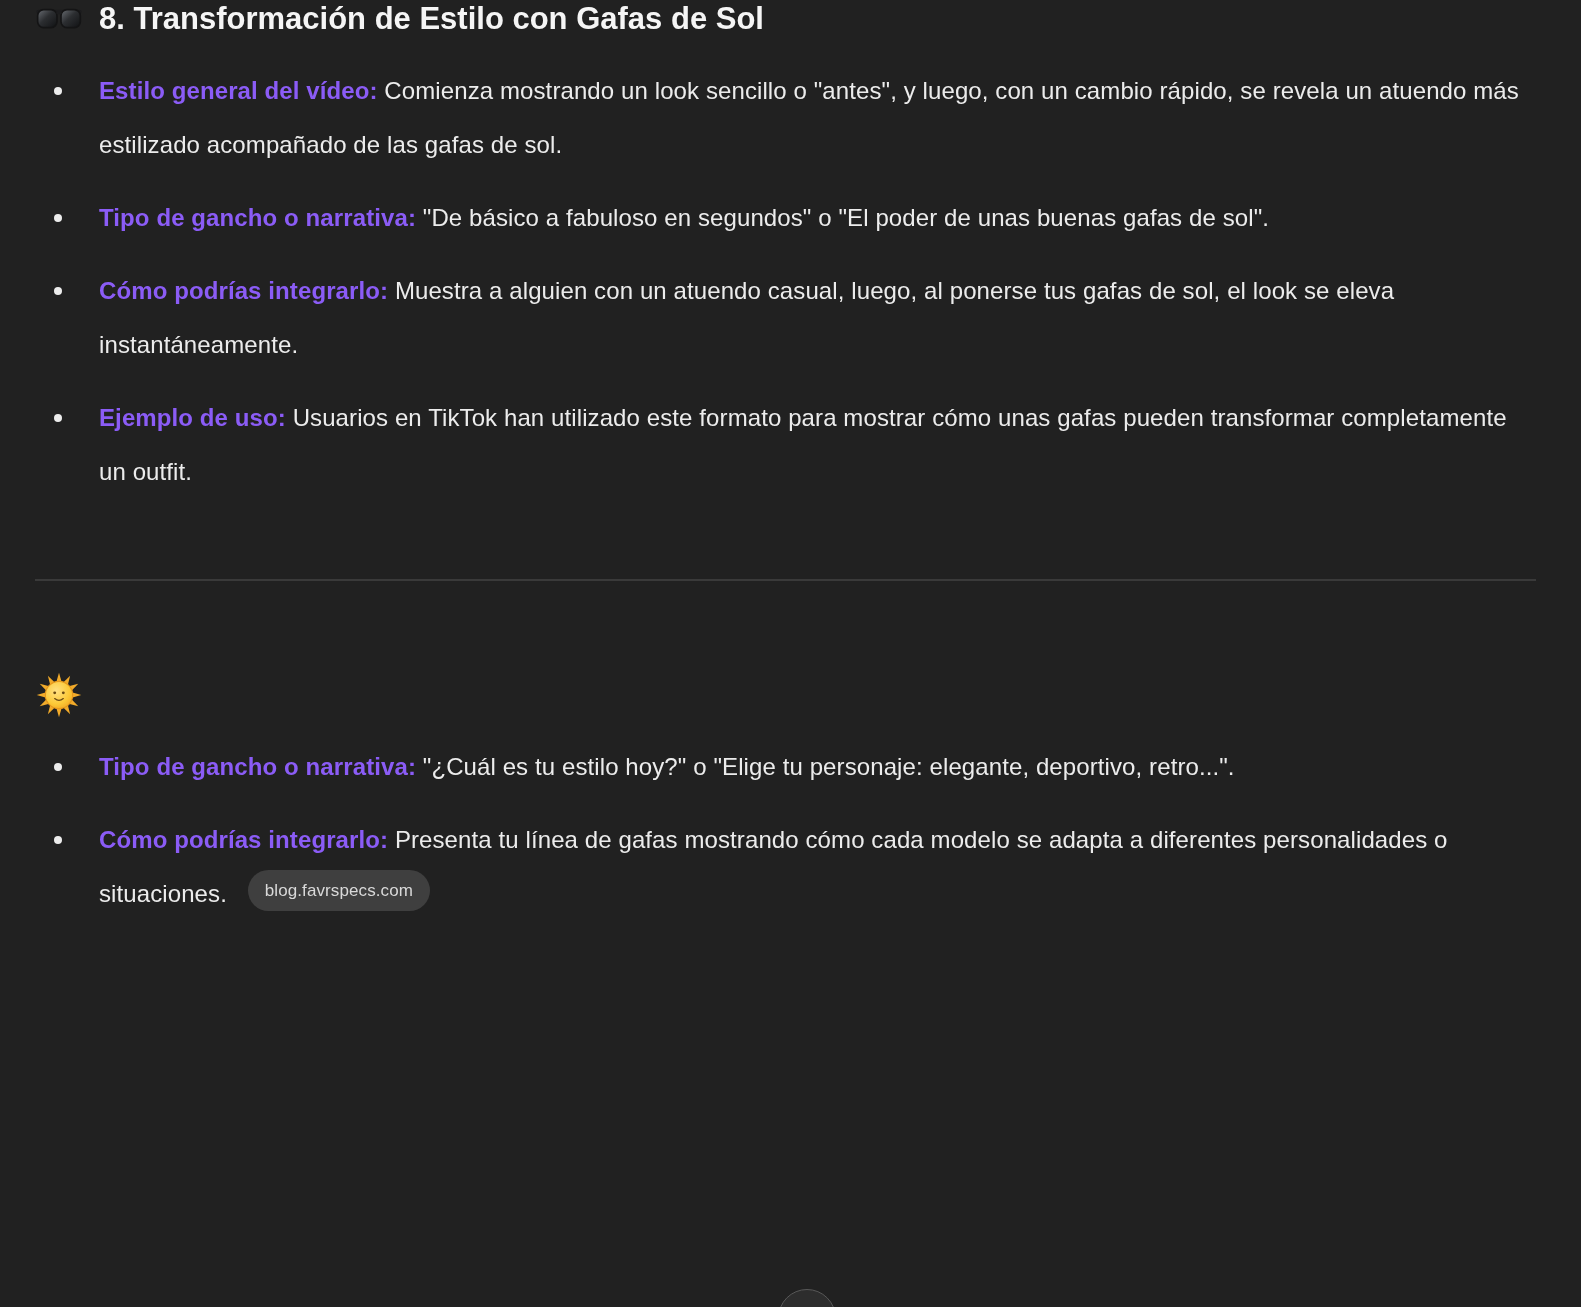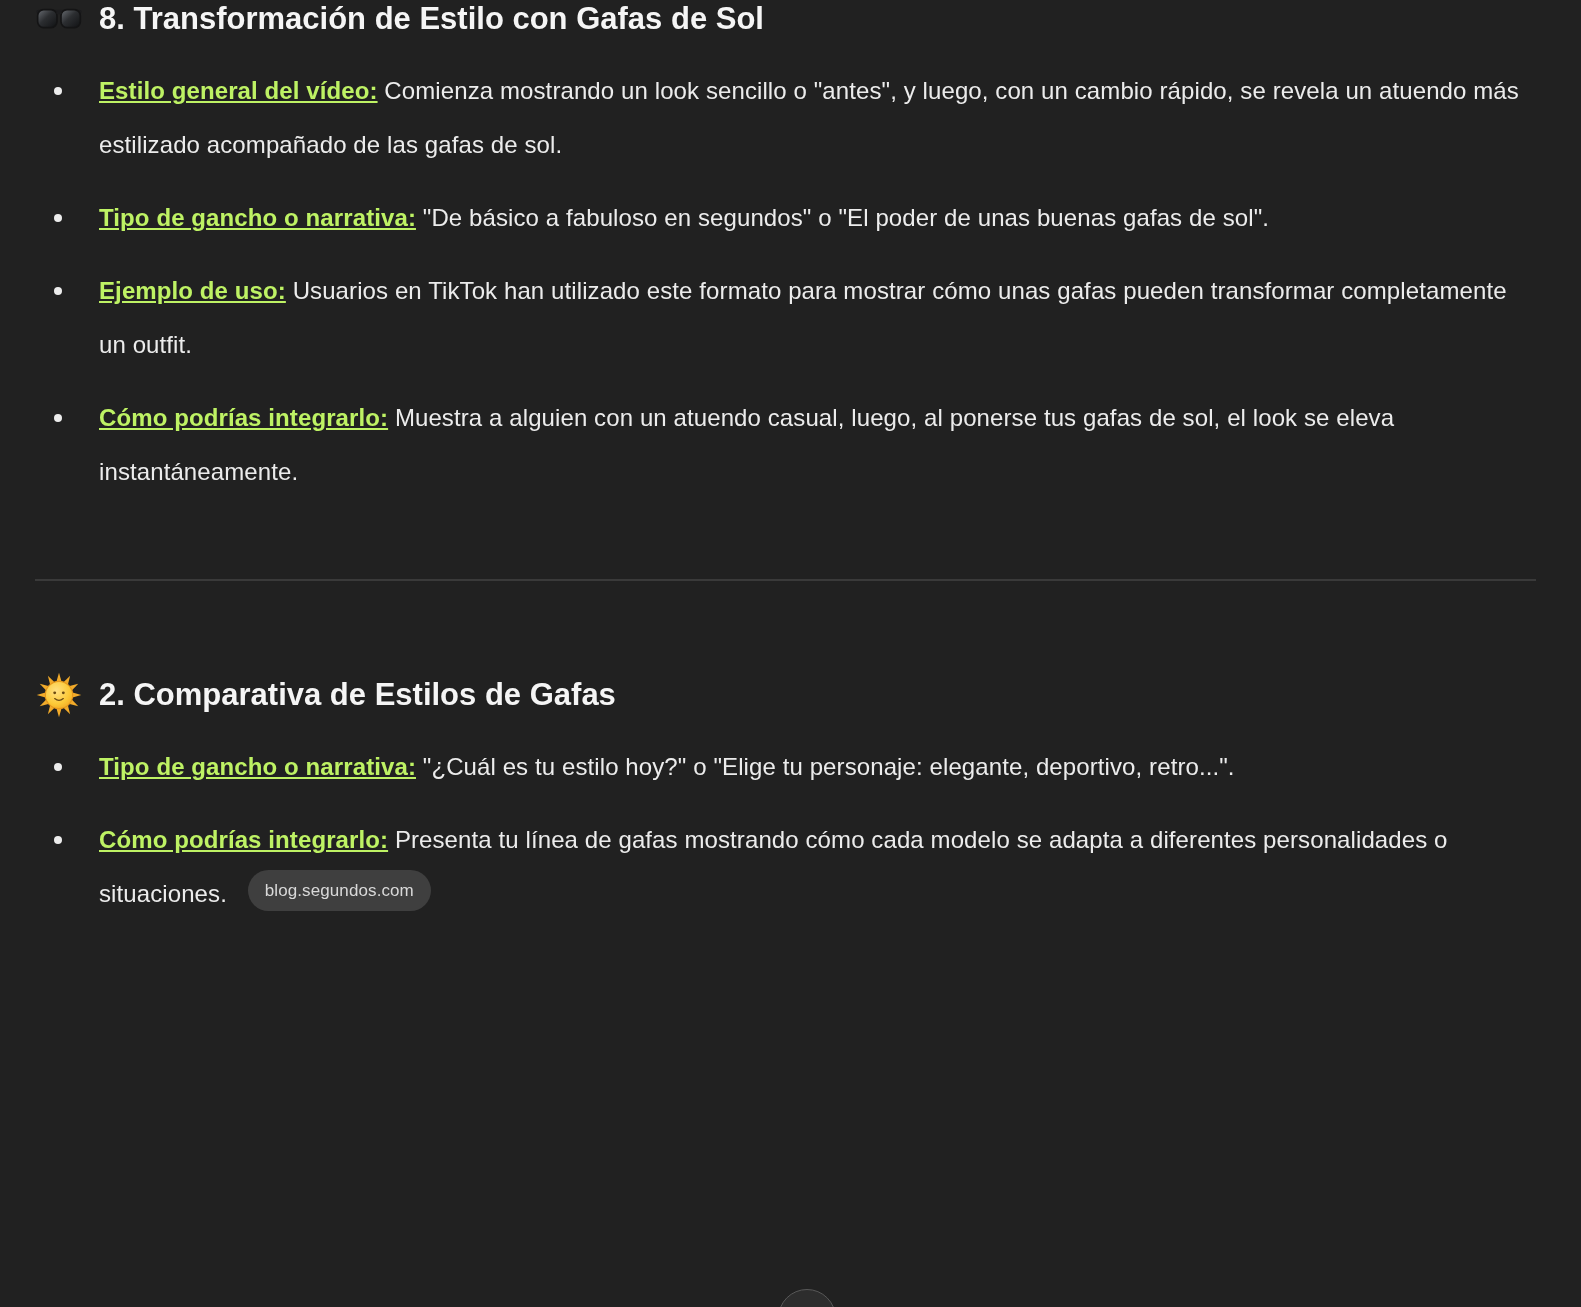--- a/index.html
+++ b/index.html
@@ -26,21 +26,21 @@
   ul.bullet-list li {
     position:relative; padding-left:64px; margin:19px 0;
     font-size:24px; line-height:54px; max-width:1437px;
     color:#ececec; letter-spacing:0.1px;
   }
   .bullet-marker {
     position:absolute; left:19px; top:23px;
     width:8px; height:8px; border-radius:50%;
     background:#ececec;
   }
-  .bullet-label { font-weight:700; color:#bef264;text-decoration:underline; }
+  .bullet-label { font-weight:700; color:#8b5cf6; }
 
   hr.section-divider {
     border:none; border-top:2px solid #3a3a3a;
     margin:80px 0 88px 0;
   }
 
   .citation-pill {
     display:inline-flex; align-items:center;
     background:#3f3f3f; color:#d9d9d9;
     font-size:17px; line-height:1;
@@ -88,27 +88,27 @@
       <span class="bullet-label">Estilo general del vídeo:</span> 
       <span>Comienza mostrando un look sencillo o "antes", y luego, con un cambio rápido, se revela un atuendo más estilizado acompañado de las gafas de sol.</span>
     </li>
     <li>
       <span class="bullet-marker"></span>
       <span class="bullet-label">Tipo de gancho o narrativa:</span> 
       <span>"De básico a fabuloso en segundos" o "El poder de unas buenas gafas de sol".</span>
     </li>
     <li>
       <span class="bullet-marker"></span>
-      <span class="bullet-label">Ejemplo de uso:</span> 
-      <span>Usuarios en TikTok han utilizado este formato para mostrar cómo unas gafas pueden transformar completamente un outfit.</span>
+      <span class="bullet-label">Cómo podrías integrarlo:</span> 
+      <span>Muestra a alguien con un atuendo casual, luego, al ponerse tus gafas de sol, el look se eleva instantáneamente.</span>
     </li>
     <li>
       <span class="bullet-marker"></span>
-      <span class="bullet-label">Cómo podrías integrarlo:</span> 
-      <span>Muestra a alguien con un atuendo casual, luego, al ponerse tus gafas de sol, el look se eleva instantáneamente.</span>
+      <span class="bullet-label">Ejemplo de uso:</span> 
+      <span>Usuarios en TikTok han utilizado este formato para mostrar cómo unas gafas pueden transformar completamente un outfit.</span>
     </li>
   </ul>
 
   <hr class="section-divider">
 
   <h3 class="section-heading">
     <span class="heading-emoji">
       <svg width="46" height="46" viewBox="0 0 64 64" aria-hidden="true">
         <defs>
           <radialGradient id="sunGrad" cx="0.4" cy="0.35" r="0.8">
@@ -129,34 +129,33 @@
         <use href="#sunray" transform="rotate(240 32 32)"></use>
         <use href="#sunray" transform="rotate(270 32 32)"></use>
         <use href="#sunray" transform="rotate(300 32 32)"></use>
         <use href="#sunray" transform="rotate(330 32 32)"></use>
         <circle cx="32" cy="32" r="19" fill="url(#sunGrad)" stroke="#e8991c" stroke-width="1.5"></circle>
         <circle cx="26" cy="29" r="2" fill="#6b4a12"></circle>
         <circle cx="38" cy="29" r="2" fill="#6b4a12"></circle>
         <path d="M26 37 q6 5 12 0" stroke="#6b4a12" stroke-width="1.8" fill="none" stroke-linecap="round"></path>
       </svg>
     </span>
-    <span>2. Comparativa de Estilos de Gafas</span>
   </h3>
 
   <ul class="bullet-list">
     <li>
       <span class="bullet-marker"></span>
       <span class="bullet-label">Tipo de gancho o narrativa:</span> 
       <span>"¿Cuál es tu estilo hoy?" o "Elige tu personaje: elegante, deportivo, retro...".</span>
     </li>
     <li>
       <span class="bullet-marker"></span>
       <span class="bullet-label">Cómo podrías integrarlo:</span> 
       <span>Presenta tu línea de gafas mostrando cómo cada modelo se adapta a diferentes personalidades o situaciones.</span>
       <span class="citation-pill">
-        <span>blog.segundos.com</span>
+        <span>blog.favrspecs.com</span>
       </span>
     </li>
   </ul>
 
 </div>
 
 <div class="scroll-down-button"></div>
 
 </body></html>

